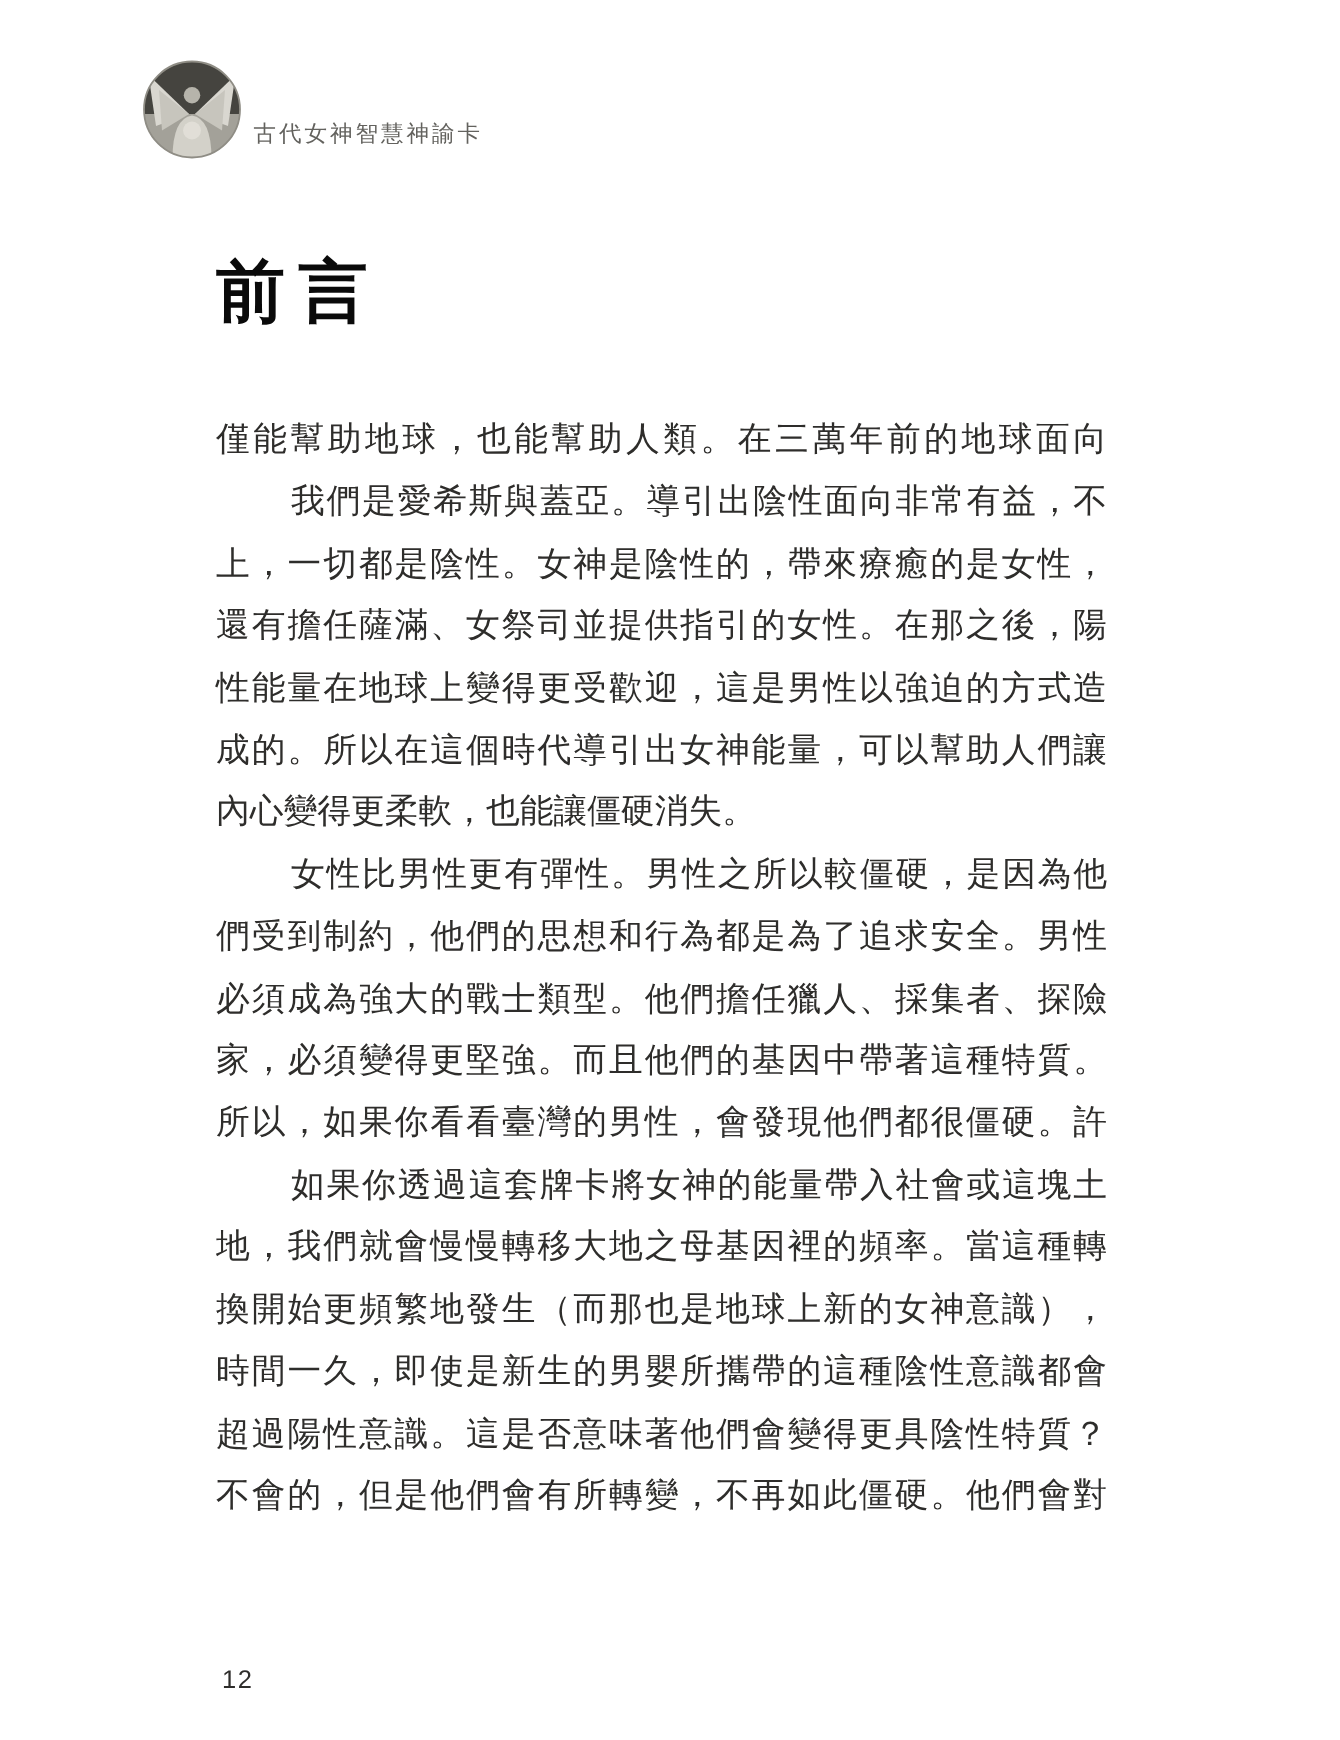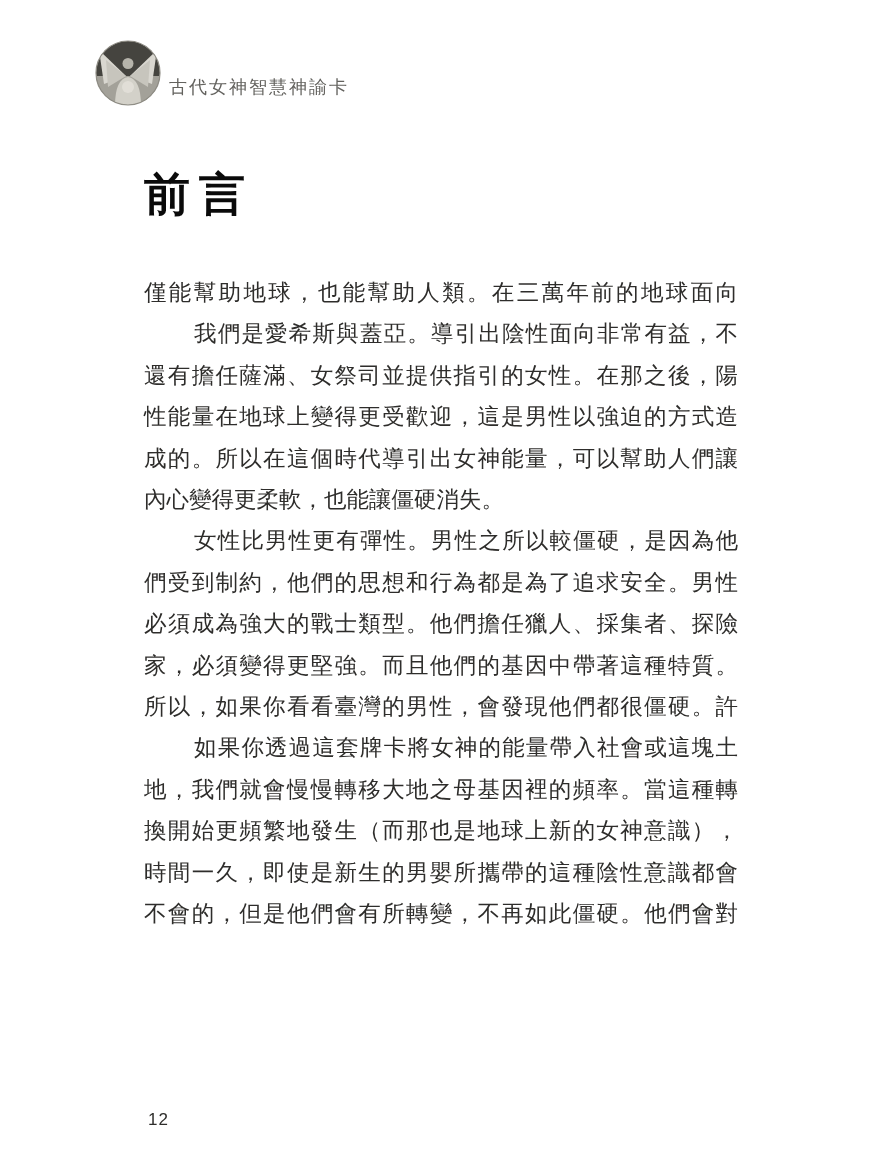--- a/index.html
+++ b/index.html
@@ -19,21 +19,21 @@
     align-items: flex-end;
   }
   .logo-wrap {
     width: 66px;
     height: 66px;
     flex: 0 0 auto;
   }
   .series-title {
     margin-left: 8px;
     margin-bottom: 7px;
-    font-size: 18px;
+    font-size: 15px;
     letter-spacing: 2px;
     color: #63625e;
     white-space: nowrap;
   }
   .chapter-title {
     position: absolute;
     left: 144px;
     width: 594px;
     top: 172px;
     margin: 0;
@@ -97,33 +97,35 @@
       </svg>
     </span>
     <span class="series-title">古代女神智慧神諭卡</span>
   </header>
 
   <h1 class="chapter-title">前言</h1>
 
   <div class="body-text">
     <div class="line">僅能幫助地球，也能幫助人類。在三萬年前的地球面向</div>
     <div class="line indent">我們是愛希斯與蓋亞。導引出陰性面向非常有益，不</div>
+    <div class="line">上，一切都是陰性。女神是陰性的，帶來療癒的是女性，</div>
     <div class="line">還有擔任薩滿、女祭司並提供指引的女性。在那之後，陽</div>
     <div class="line">性能量在地球上變得更受歡迎，這是男性以強迫的方式造</div>
     <div class="line">成的。所以在這個時代導引出女神能量，可以幫助人們讓</div>
     <div class="line short">內心變得更柔軟，也能讓僵硬消失。</div>
 
     <div class="line indent">女性比男性更有彈性。男性之所以較僵硬，是因為他</div>
     <div class="line">們受到制約，他們的思想和行為都是為了追求安全。男性</div>
     <div class="line">必須成為強大的戰士類型。他們擔任獵人、採集者、探險</div>
     <div class="line">家，必須變得更堅強。而且他們的基因中帶著這種特質。</div>
     <div class="line">所以，如果你看看臺灣的男性，會發現他們都很僵硬。許</div>
 
     <div class="line indent">如果你透過這套牌卡將女神的能量帶入社會或這塊土</div>
     <div class="line">地，我們就會慢慢轉移大地之母基因裡的頻率。當這種轉</div>
     <div class="line">換開始更頻繁地發生（而那也是地球上新的女神意識），</div>
     <div class="line">時間一久，即使是新生的男嬰所攜帶的這種陰性意識都會</div>
+    <div class="line">超過陽性意識。這是否意味著他們會變得更具陰性特質？</div>
     <div class="line">不會的，但是他們會有所轉變，不再如此僵硬。他們會對</div>
   </div>
 
   <div class="page-number">12</div>
 
 </div>
 
 </body></html>

